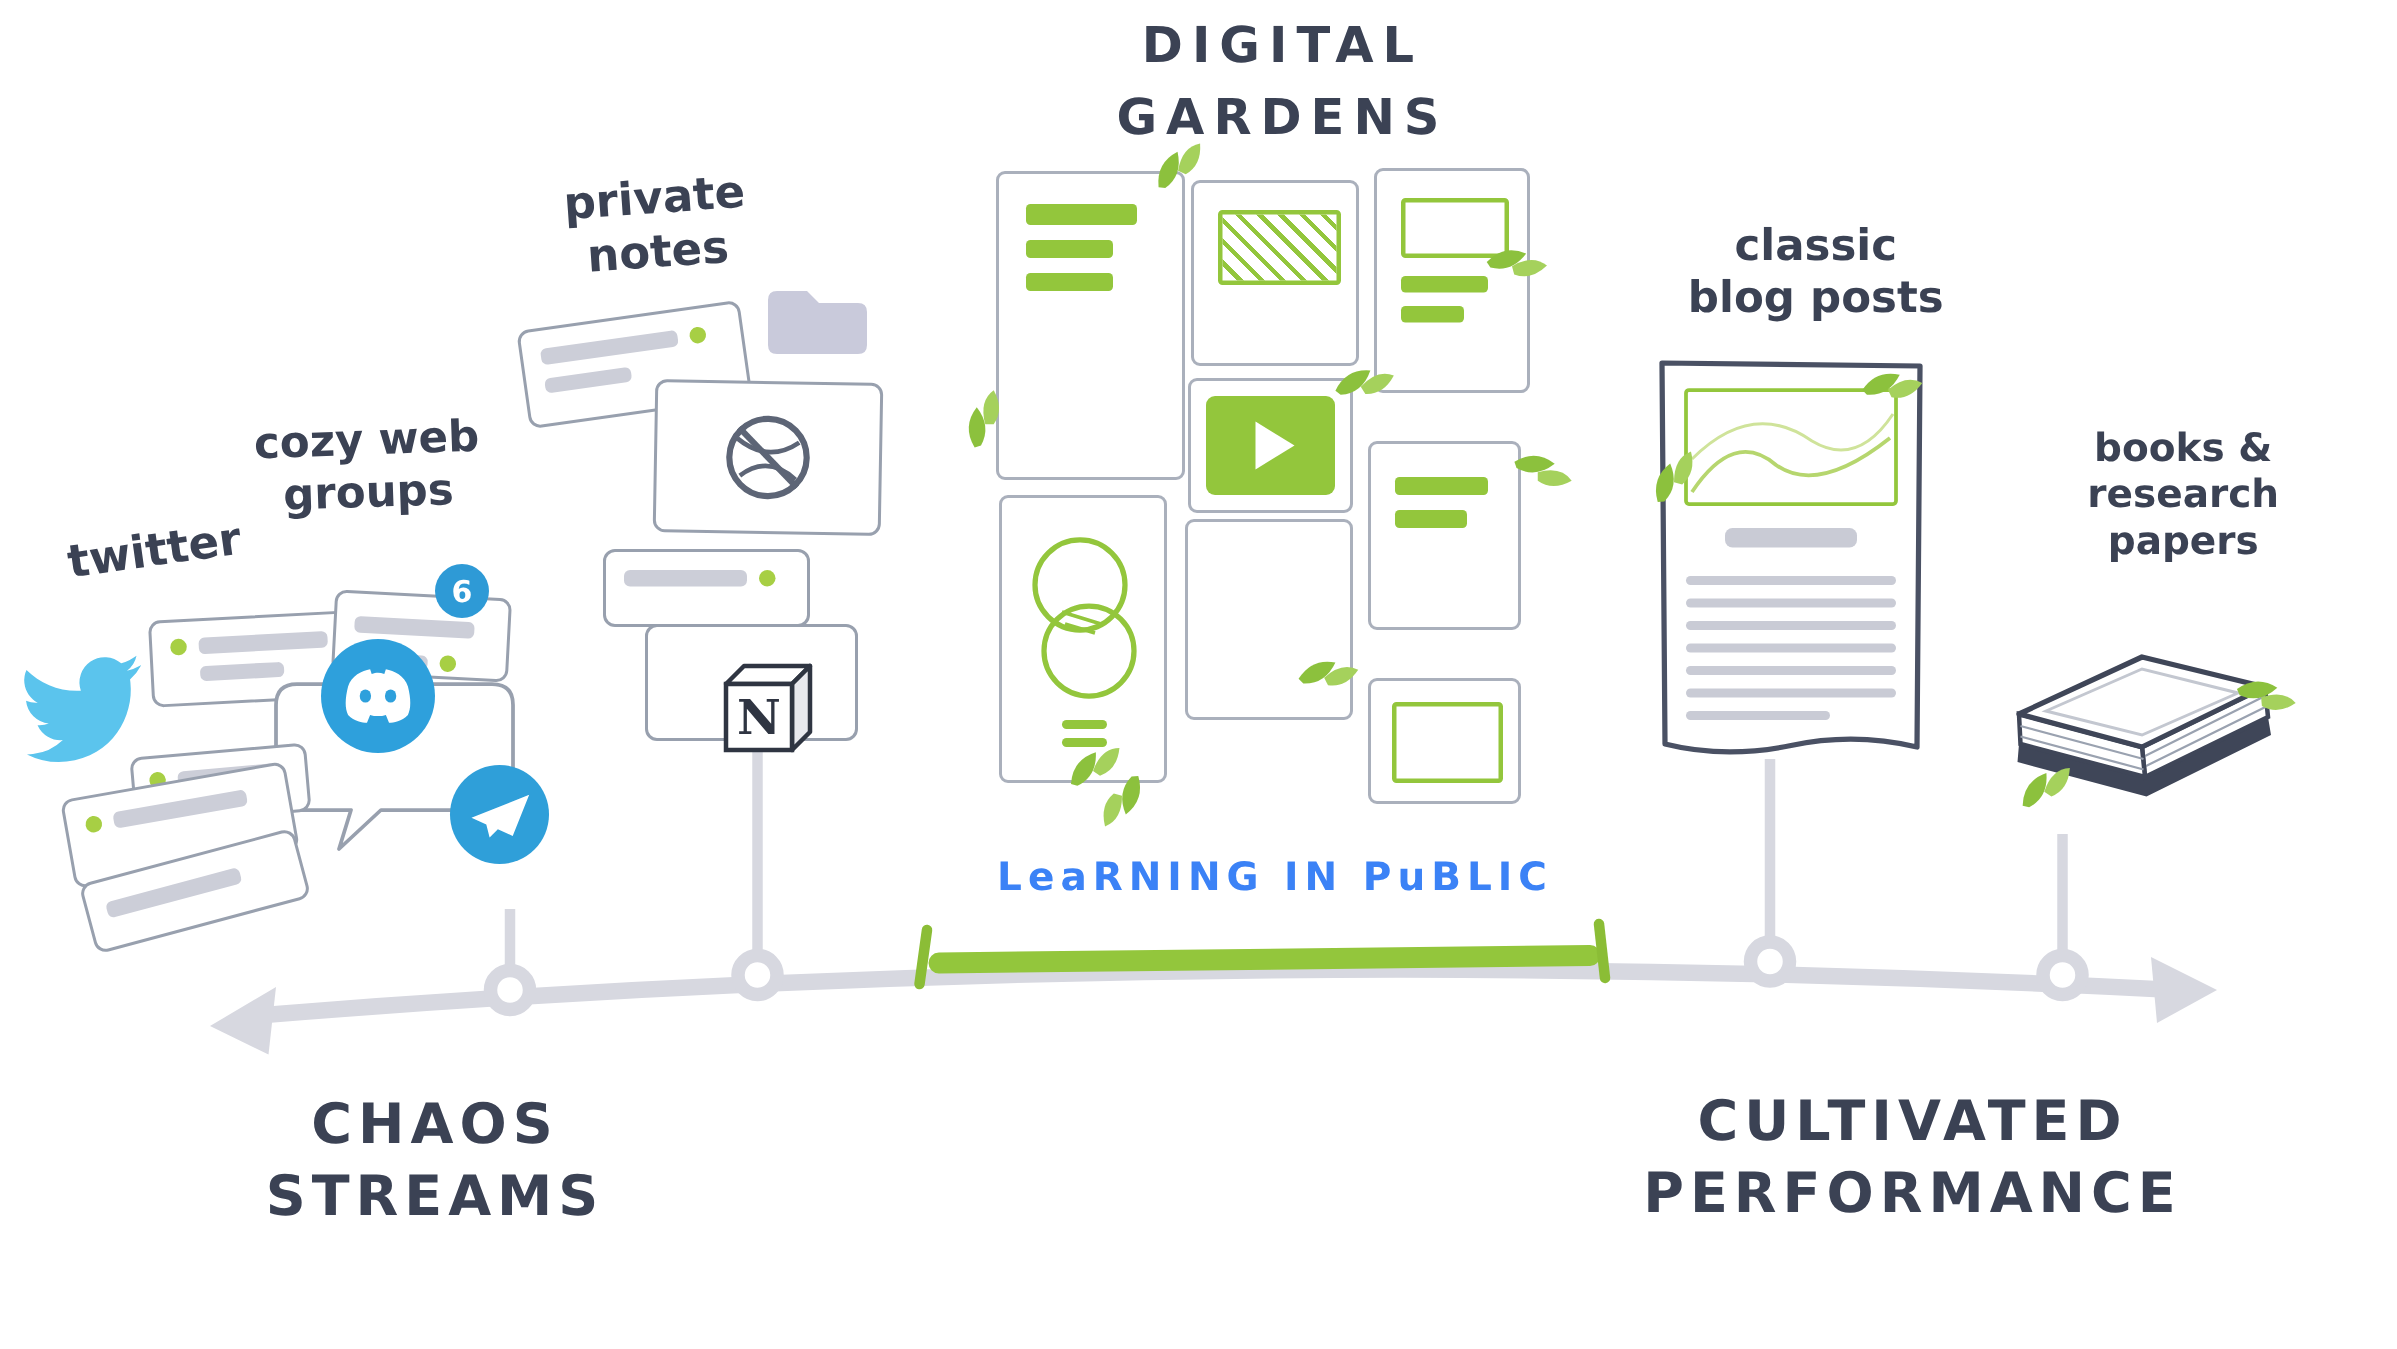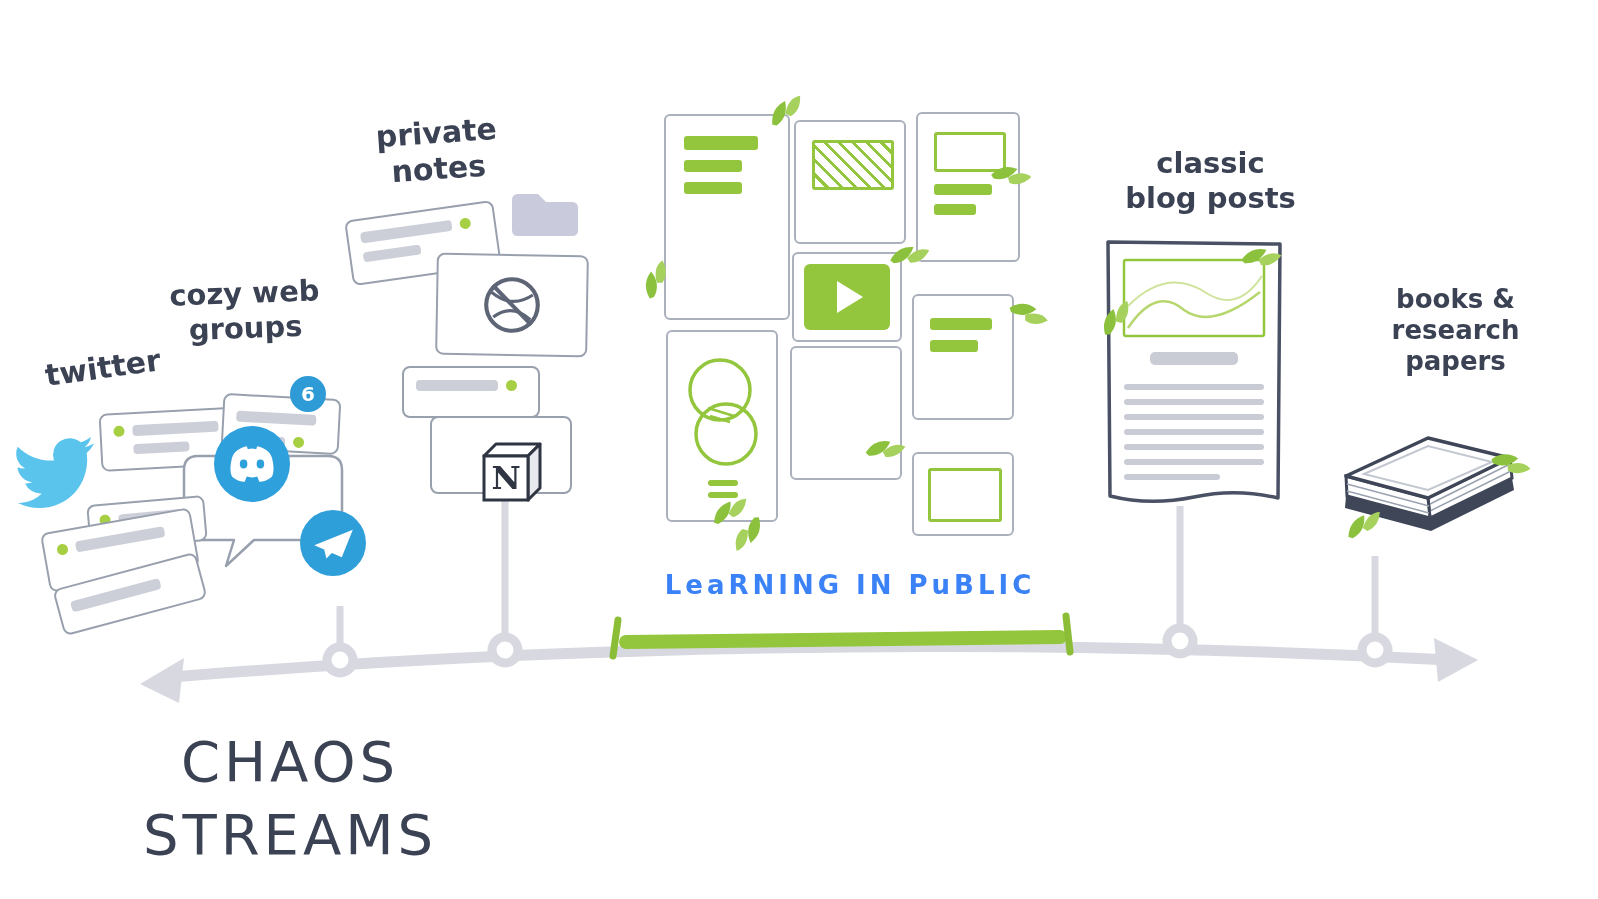--- a/index.html
+++ b/index.html
@@ -1,20 +1,20 @@
 <!DOCTYPE html>
 <html><head>
 <meta charset="utf-8">
 <style>
   html,body{margin:0;padding:0;background:#ffffff;}
   .canvas{position:relative;width:1598px;height:899px;background:#ffffff;overflow:hidden;
           font-family:"DejaVu Sans","Liberation Sans",sans-serif;color:#3b4254;}
   .abs{position:absolute;}
   .hand{position:absolute;font-weight:700;color:#3b4254;white-space:pre-line;text-align:center;line-height:1.2;}
-  .big{font-size:56px;font-weight:400;letter-spacing:4px;line-height:1.3;}
+  .big{font-size:37px;font-weight:700;letter-spacing:4px;line-height:1.3;}
   .green-text{color:#3b82f6;}
   .card{position:absolute;background:#fff;border:2.5px solid #98a0ae;border-radius:8px;box-sizing:border-box;}
   .gcard{position:absolute;background:#fff;border:2.5px solid #aab0bc;border-radius:6px;box-sizing:border-box;}
   .bar{display:inline-block;background:#ccced8;border-radius:4px;}
   .gbar{display:block;background:#93c63c;border-radius:3px;}
   .dot{display:inline-block;width:11px;height:11px;border-radius:50%;background:#a7cf44;flex:none;}
   .row{display:flex;align-items:center;gap:8px;}
   .circle-icon{position:absolute;border-radius:50%;display:flex;align-items:center;justify-content:center;}
   .hatchbox{border:3px solid #93c63c;border-radius:3px;
             background:repeating-linear-gradient(45deg,transparent 0 7px,#93c63c 7px 10px);}
@@ -47,20 +47,22 @@
     <line x1="1066" y1="616" x2="1070" y2="652" stroke="#8bbd36" stroke-width="7" stroke-linecap="round"></line>
 
     <circle cx="340" cy="660" r="13" fill="#fff" stroke="#d7d8e0" stroke-width="9"></circle>
     <circle cx="505" cy="650" r="13" fill="#fff" stroke="#d7d8e0" stroke-width="9"></circle>
     <circle cx="1180" cy="641" r="13" fill="#fff" stroke="#d7d8e0" stroke-width="9"></circle>
     <circle cx="1375" cy="650" r="13" fill="#fff" stroke="#d7d8e0" stroke-width="9"></circle>
   </svg>
 
   <div class="hand big" style="left:90px;top:726px;width:400px;z-index:2">CHAOS
 STREAMS</div>
+  <div class="hand big" style="left:980px;top:724px;width:590px;z-index:2">CULTIVATED
+PERFORMANCE</div>
 
   <div class="hand green-text" style="left:625px;top:570px;width:450px;font-size:26px;letter-spacing:4px;z-index:2">LeaRNING IN PuBLIC</div>
 
   <div class="hand" style="left:28px;top:350px;width:150px;font-size:30px;transform:rotate(-8deg);z-index:2">twitter</div>
   <div class="hand" style="left:150px;top:276px;width:190px;font-size:29px;transform:rotate(-2deg);z-index:2">cozy web
 groups</div>
 
   <div class="card" style="left:100px;top:410px;width:148px;height:58px;transform:rotate(-3deg);padding:11px 12px;z-index:2">
     <div class="row">
       <span class="dot"></span>
@@ -148,20 +150,22 @@
   </div>
 
   <div class="card" style="left:430px;top:416px;width:142px;height:78px;z-index:2"></div>
   <svg class="abs" style="left:476px;top:438px;z-index:3" width="68" height="72" viewBox="0 0 68 72">
     <polygon points="8,18 20,6 64,6 52,18" fill="#fff" stroke="#2f3542" stroke-width="3" stroke-linejoin="round"></polygon>
     <polygon points="52,18 64,6 64,50 52,62" fill="#e8e9ee" stroke="#2f3542" stroke-width="3" stroke-linejoin="round"></polygon>
     <rect x="8" y="18" width="44" height="44" fill="#fff" stroke="#2f3542" stroke-width="3"></rect>
     <text x="30" y="51" text-anchor="middle" font-family="DejaVu Serif, serif" font-weight="bold" font-size="32" fill="#2f3542">N</text>
   </svg>
 
+  <div class="hand" style="left:695px;top:6px;width:320px;font-size:33px;letter-spacing:6px;line-height:1.45;z-index:2">DIGITAL
+GARDENS</div>
 
   <div class="gcard" style="left:664px;top:114px;width:126px;height:206px;padding:20px 0 0 18px;z-index:2">
     <span class="gbar" style="width:74px;height:14px"></span>
     <span class="gbar" style="width:58px;height:12px;margin-top:10px"></span>
     <span class="gbar" style="width:58px;height:12px;margin-top:10px"></span>
   </div>
 
   <div class="gcard" style="left:794px;top:120px;width:112px;height:124px;padding:18px 0 0 16px;z-index:2">
     <div class="hatchbox" style="width:76px;height:44px"></div>
   </div>

